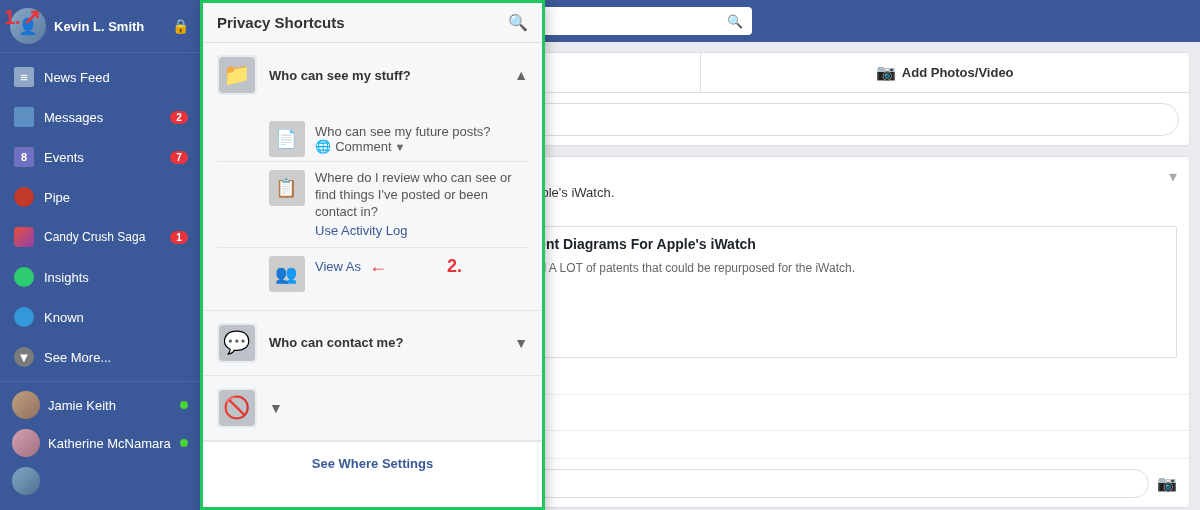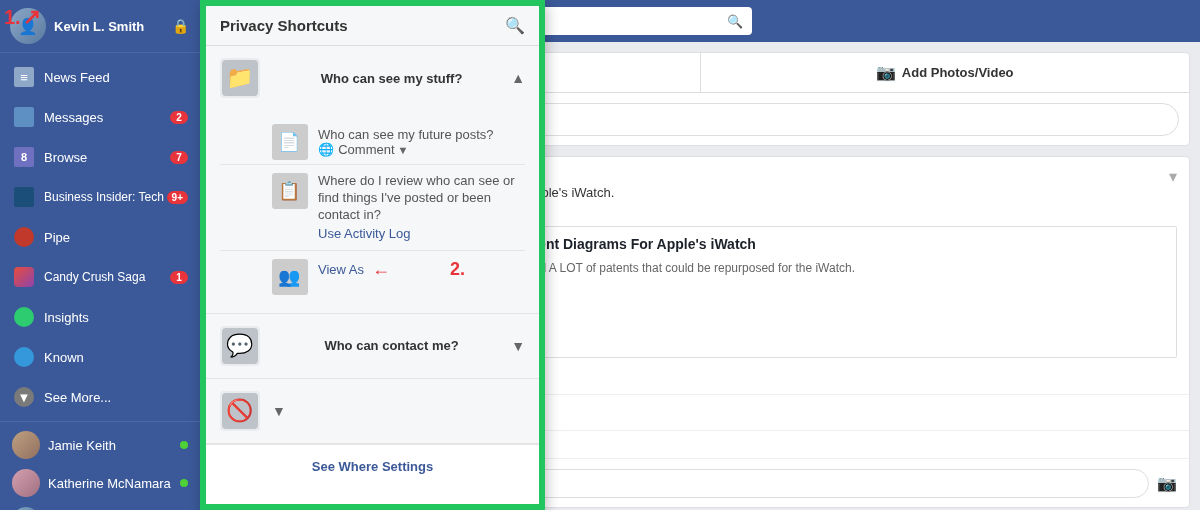--- a/index.html
+++ b/index.html
@@ -108,21 +108,21 @@
       margin-left: auto;
     }
 
     
     .popup-overlay {
       position: absolute;
       top: 0;
       left: 200px;
       width: 345px;
       background: #fff;
-      border: 6px solid #22c55e;
+      border: 3px solid #22c55e;
       box-shadow: 2px 4px 12px rgba(0,0,0,0.25);
       z-index: 200;
       height: 510px;
       overflow: hidden;
     }
     .popup-header {
       display: flex;
       align-items: center;
       justify-content: space-between;
       padding: 10px 14px;
@@ -147,21 +147,21 @@
       height: 40px;
       background: #e9ebee;
       border-radius: 4px;
       margin-right: 12px;
       flex-shrink: 0;
       display: flex;
       align-items: center;
       justify-content: center;
       overflow: hidden;
     }
-    .privacy-section-title { font-size: 13px; font-weight: bold; color: #333; flex: 1; text-align: center; }
+    .privacy-section-title { font-size: 13px; font-weight: bold; color: #333; flex: 1; }
     .chevron-up { color: #666; font-size: 14px; }
     .chevron-down { color: #666; font-size: 14px; }
     .privacy-link { color: #3b5998; font-size: 13px; cursor: pointer; text-decoration: none; }
     .public-setting {
       display: flex;
       align-items: center;
       font-size: 13px;
       color: #555;
       cursor: pointer;
     }
@@ -442,29 +442,22 @@
       <div class="sidebar-icon">
         <div class="icon-messages"></div>
       </div>
       <span>Messages</span>
       <span class="nav-badge">2</span>
     </div>
     <div class="sidebar-item">
       <div class="sidebar-icon">
         <div class="icon-events">8</div>
       </div>
-      <span>Browse</span>
+      <span>Events</span>
       <span class="nav-badge">7</span>
-    </div>
-    <div class="sidebar-item">
-      <div class="sidebar-icon">
-        <div class="icon-bi"></div>
-      </div>
-      <span style="font-size:12px;">Business Insider: Tech</span>
-      <span class="nav-badge">9+</span>
     </div>
     <div class="sidebar-item">
       <div class="sidebar-icon">
         <div class="icon-pipe"></div>
       </div>
       <span>Pipe</span>
     </div>
     <div class="sidebar-item">
       <div class="sidebar-icon">
         <div class="icon-candy"></div>

